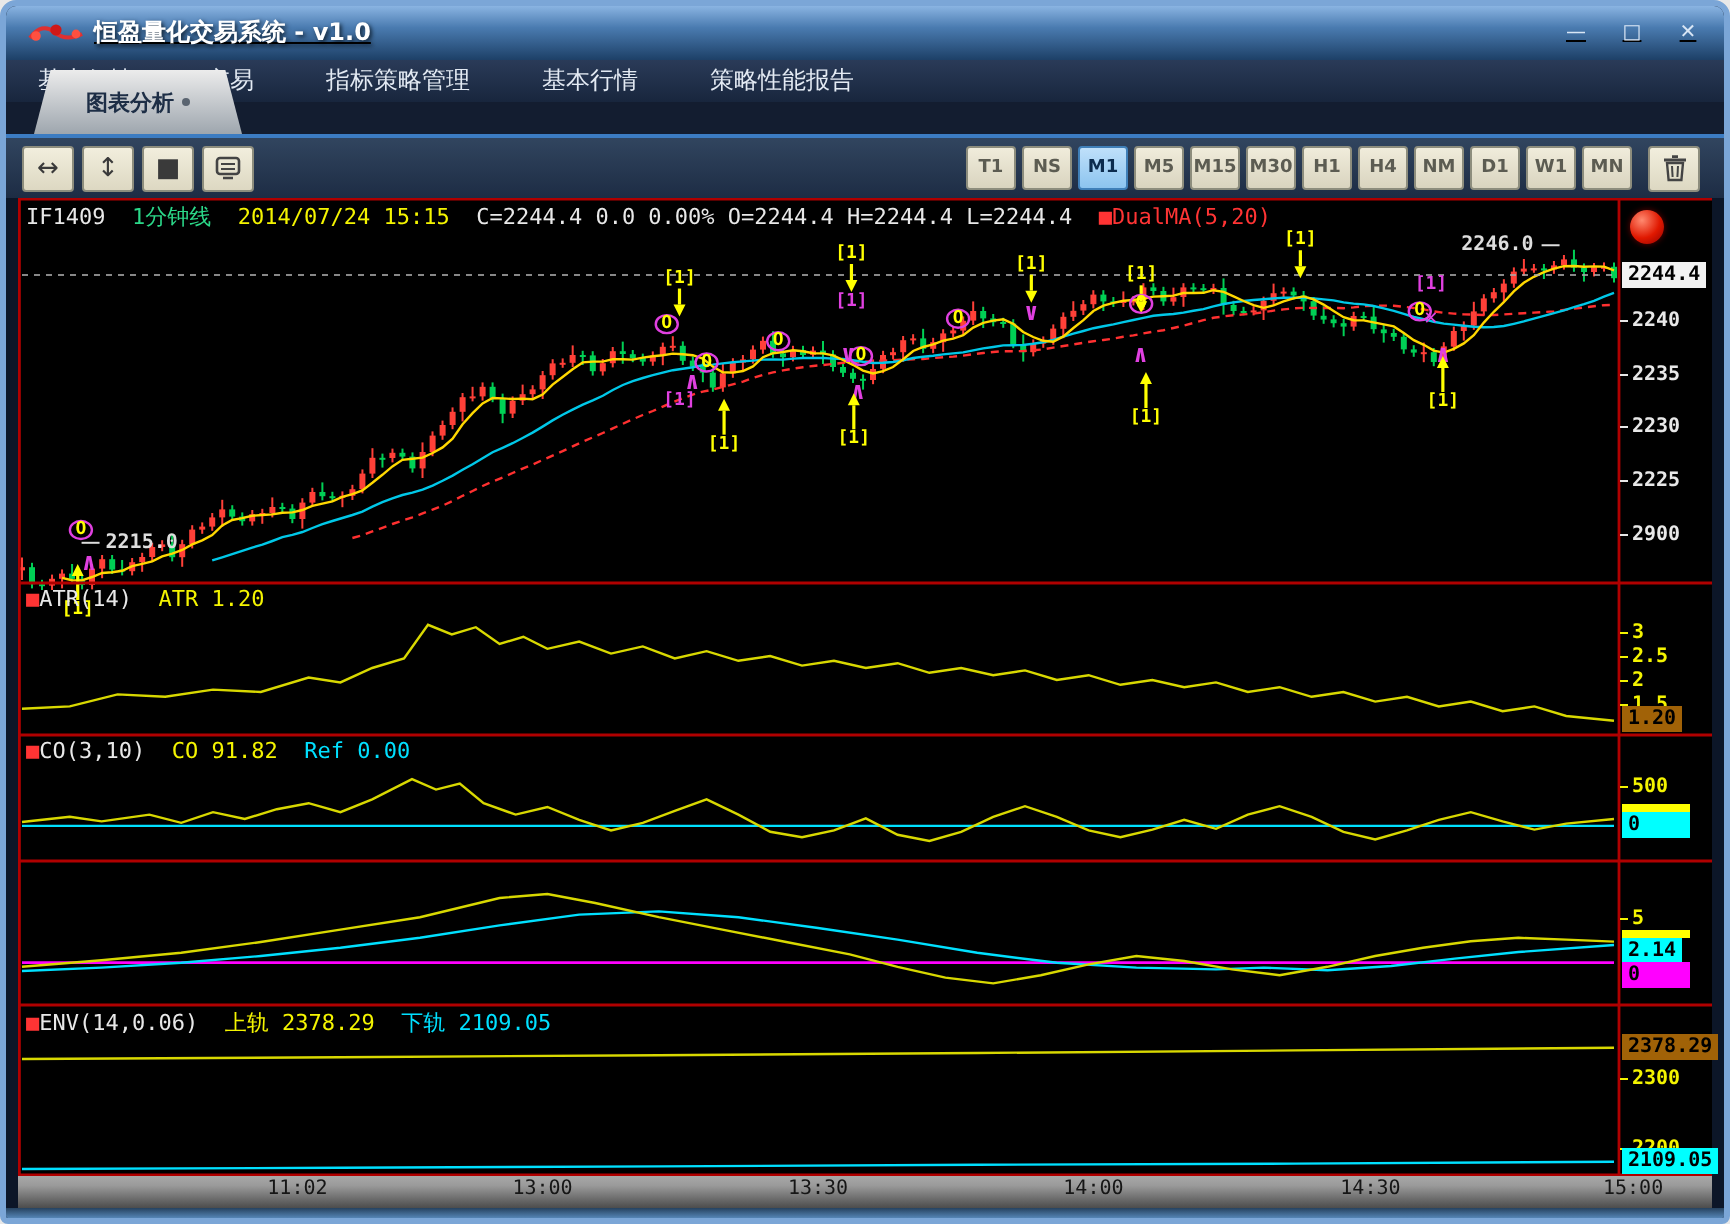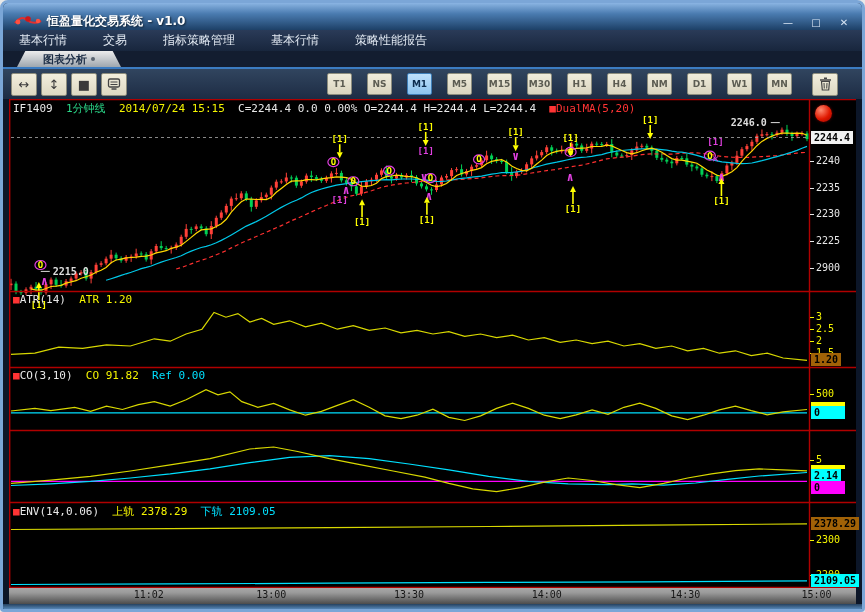--- a/index.html
+++ b/index.html
@@ -1,62 +1,62 @@
 <!DOCTYPE html>
 <html><head>
 <meta charset="utf-8">
 <style>
   * { margin:0; padding:0; box-sizing:border-box; }
   body { background:#e8e8e8; font-family:"DejaVu Sans", sans-serif; }
   .win { position:relative; width:865px; height:612px; border:3px solid #7ba6d7;
          border-radius:8px 8px 4px 4px; overflow:hidden; background:#0c1628; }
   
   .titlebar { height:27px; background:linear-gradient(180deg,#8ab4e2 0%,#4a7bb0 40%,#1d4067 100%);
-              display:flex; align-items:flex-end; padding:0 6px; }
+              display:flex; align-items:center; padding:0 6px;text-decoration:underline; }
   .logo { width:30px; height:18px; margin:0 4px; }
   .title { color:#fff; font-weight:bold; font-size:12px; text-shadow:1px 1px 2px #123; }
   .winbtns { margin-left:auto; display:flex; gap:4px; }
   .winbtn { width:24px; height:15px; color:#d9e6f5; font-size:10px; line-height:15px;
             text-align:center; cursor:default; border-radius:2px; }
   
   .menubar { height:21px; background:linear-gradient(180deg,#2a3b58,#18263d);
              display:flex; align-items:center; gap:36px; padding-left:16px; }
   .menuitem { color:#e3eaf3; font-size:12px; cursor:default; }
   
   .tabbar { height:18px; background:#131d30; position:relative; }
-  .tab { position:absolute; left:14px; bottom:2px; height:16px; width:104px;
+  .tab { position:absolute; left:14px; bottom:2px; height:32px; width:104px;
          background:linear-gradient(180deg,#ececec,#9ea6ae);
          clip-path:polygon(0% 100%,8% 0%,92% 0%,100% 100%);
          display:flex; align-items:center; justify-content:center; gap:4px; }
   .tab span { color:#1d2e46; font-size:11px; font-weight:bold; }
   .tabdot { width:4px; height:4px; border-radius:50%; background:#5a6470; }
   .tabline { position:absolute; bottom:0; left:0; right:0; height:2px; background:#3c7cc2; }
   
   .toolbar { height:30px; background:linear-gradient(180deg,#31455f,#1d2c44);
              display:flex; align-items:center; }
   .tgroup-left { display:flex; gap:4px; margin-left:8px; }
-  .tgroup-right { display:flex; gap:15px; margin-left:auto; margin-right:24px; }
+  .tgroup-right { display:flex; gap:3px; margin-left:auto; margin-right:12px; }
   .tbtn { width:26px; height:23px; background:linear-gradient(180deg,#f2eedd,#ddd8c2);
           border:1px solid #8d8d7d; border-radius:2px; color:#3a3a3a; font-size:13px;
           line-height:21px; text-align:center; cursor:pointer; display:flex;
           align-items:center; justify-content:center; }
   .tfbtn { width:25px; height:22px; background:linear-gradient(180deg,#f0ecdb,#d9d4bf);
            border:1px solid #8d8d7d; border-radius:2px; color:#5c5c52; font-size:9px;
            font-weight:bold; display:flex; align-items:center; justify-content:center; cursor:pointer; }
   .tfbtn.active { background:linear-gradient(180deg,#bfe0fa,#8cc4ef); border-color:#3f7fb8; color:#0c2c4e; }
   
   .chart { position:relative; width:847px; height:489px; margin:0 6px; background:#000; }
   .chart svg { position:absolute; left:0; top:0; }
   .phead { position:absolute; left:4px; font-family:"DejaVu Sans Mono", monospace;
            font-size:11px; white-space:nowrap; z-index:3; pointer-events:none; }
   .phead b { font-weight:normal; }
   .c-white { color:#e8e8e8; } .c-green { color:#2bd889; } .c-yellow { color:#f4f400; }
   .c-cyan  { color:#00e0ff; } .c-magenta { color:#ff40ff; } .c-red { color:#ff3434; }
   .scale-label { position:absolute; font-family:"DejaVu Sans Mono", monospace; font-size:10px;
-                 height:13px; line-height:13px; z-index:3; }
+                 height:13px; line-height:13px; z-index:3;font-weight:bold; }
   .tick::before { content:""; display:inline-block; width:4px; height:1px;
                   background:currentColor; vertical-align:middle; margin-right:2px; }
   .badge { padding:0 3px; color:#000; font-weight:bold; }
   .badge-white { background:#f2f2f2; } .badge-yellow { background:#a16207; }
   .badge-cyan { background:#00ffff; } .badge-magenta { background:#ff00ff; }
   .strip { position:absolute; width:34px; height:4px; background:#ffff00; z-index:3; }
   .redball { position:absolute; left:806px; top:6px; width:17px; height:17px; border-radius:50%;
              background:radial-gradient(circle at 35% 30%, #ff8a70, #e01800 55%, #8f0000);
              z-index:4; box-shadow:0 0 3px #600; }
   

